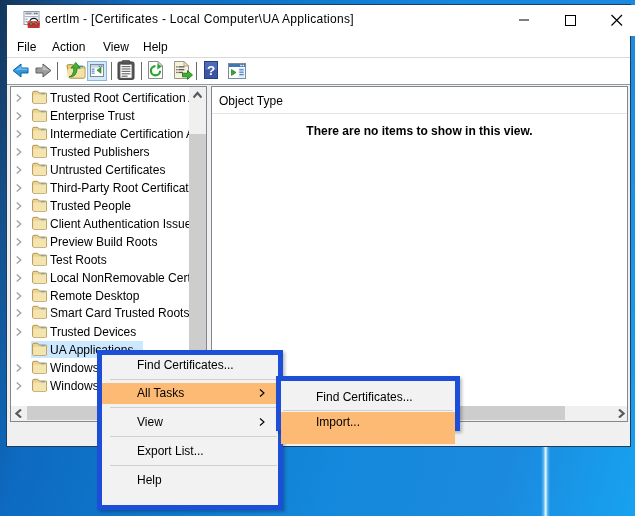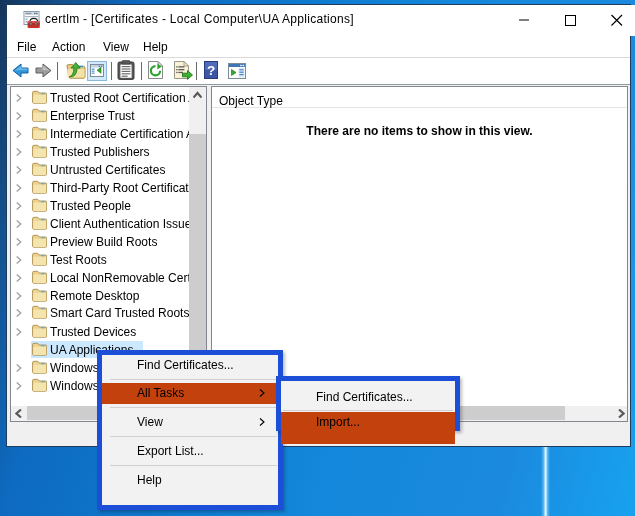--- a/index.html
+++ b/index.html
@@ -33,31 +33,31 @@
 .trow { position:absolute; left:1px; width:177px; height:18px; white-space:nowrap; overflow:hidden; }
 .trow .chev { position:absolute; left:3px; top:5px; width:8px; height:8px; }
 .trow .lbl { position:absolute; left:38px; top:2px; }
 .fold { position:absolute; left:20px; top:1px; width:15px; height:14px; }
 .sel { position:absolute; left:20px; background:#cce8ff; height:17px; }
 
 .sbv { position:absolute; right:0; top:0; width:17px; height:334px; background:#f0f0f0; }
 .sbh { position:absolute; left:0; bottom:0; height:15px; background:#f0f0f0; }
 .thumb { position:absolute; background:#cdcdcd; }
 #rpane { position:absolute; left:204px; top:1px; width:417px; height:336px; background:#fff; border:1px solid #828790; overflow:hidden; }
-#rhead { position:absolute; left:0; top:0; width:100%; height:21px; border-bottom:1px solid #e5e5e5; }
+#rhead { position:absolute; left:0; top:0; width:100%; height:27px; border-bottom:1px solid #e5e5e5; }
 #rhead span { position:absolute; left:7px; top:7px; }
 #noitems { position:absolute; left:0; top:37px; width:100%; text-align:center;font-weight:bold; }
 #statusbar { position:absolute; left:0; top:417px; width:623px; height:24px; background:#f0f0f0; border-top:1px solid #828790; }
 #statusbar span { position:absolute; left:4px; top:5px; }
 
 .menu { position:absolute; background:#f2f2f2; border:5px solid #1d4ed8; box-shadow:2px 2px 3px rgba(0,0,0,0.25); }
 #cmenu { left:97px; top:350px; width:186px; height:160px; }
 #smenu { left:276px; top:376px; width:184px; height:55px; }
 .mi { position:relative; height:22px; line-height:22px; padding-left:35px; }
-.mi.hl { background:#c2410c; }
+.mi.hl { background:#fdba74; }
 .msep { height:1px; background:#d0d0d0; margin:3px 1px 3px 8px; }
 .marr { position:absolute; right:12px; top:7px; width:8px; height:8px; }
 svg { display:block; }
 </style>
 </head>
 <body>
 <div id="beam"></div>
 <div id="win">
   <div id="title">
     <svg id="appicon" viewBox="0 0 17 17">

